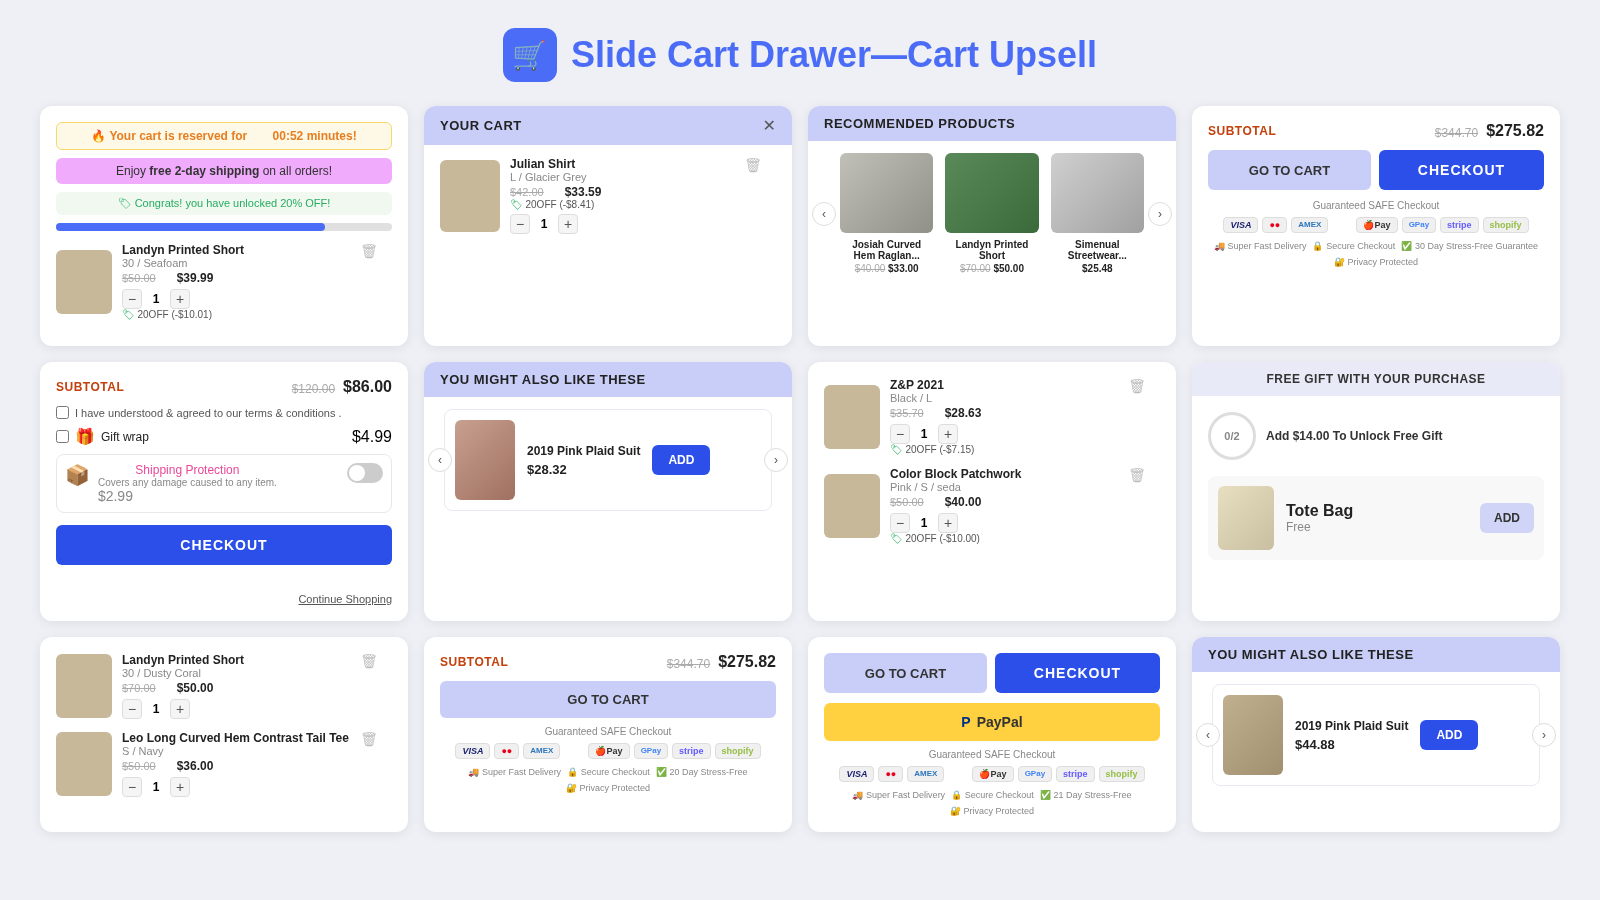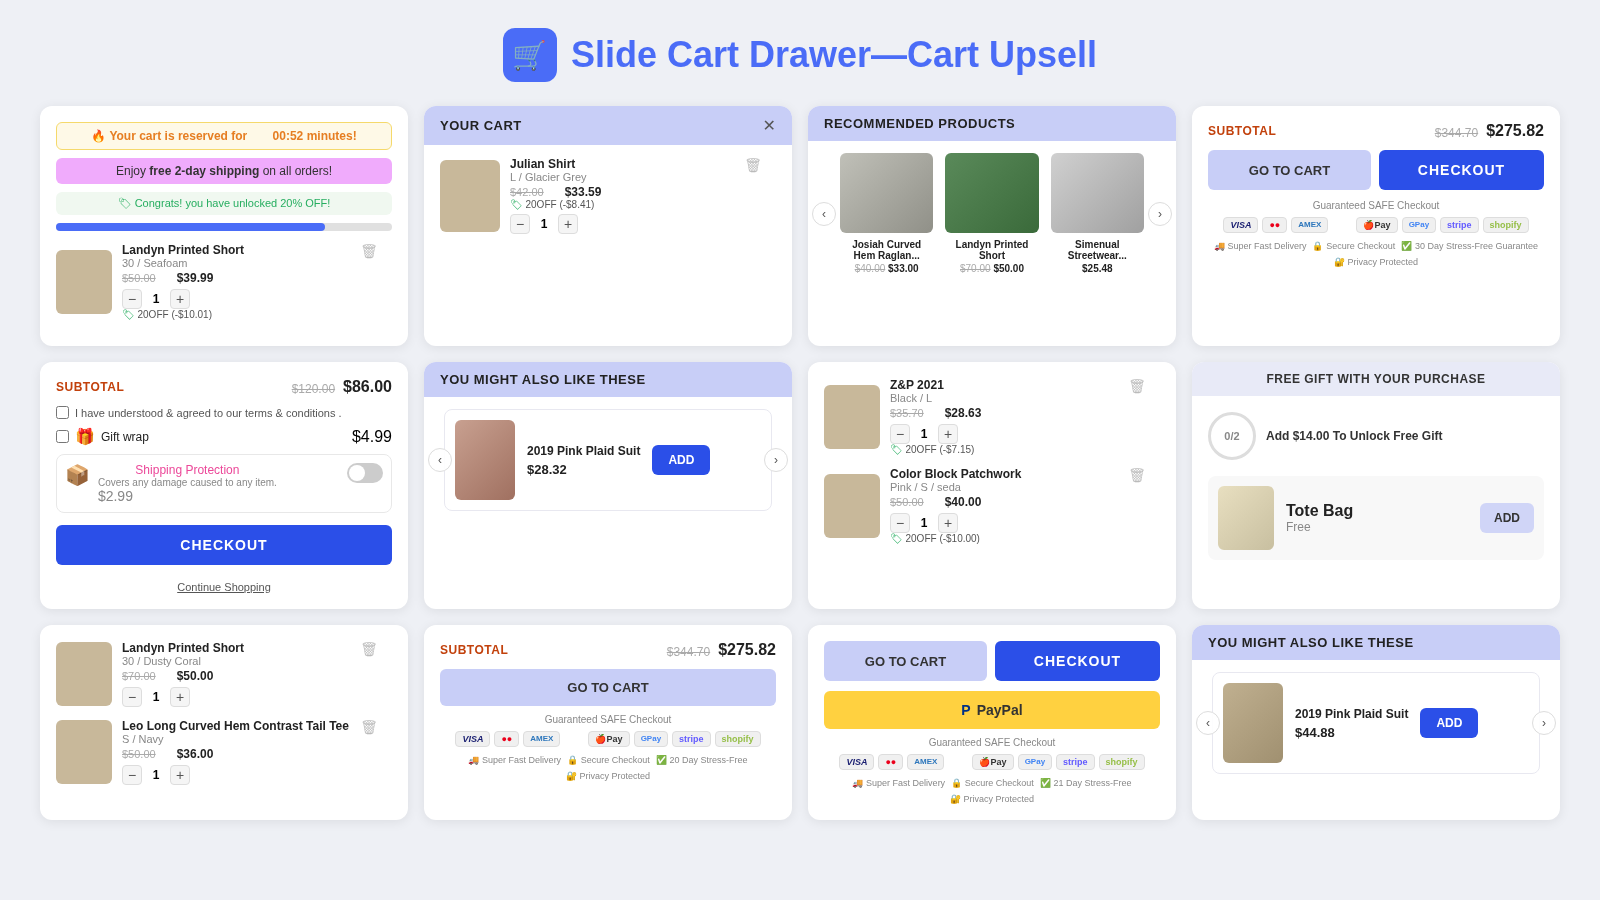--- a/index.html
+++ b/index.html
@@ -351,26 +351,26 @@
     }
     .toggle-off::after {
       content: '';
       position: absolute;
       width: 16px; height: 16px;
       background: #fff;
       border-radius: 50%;
       top: 2px; left: 2px;
     }
     .continue-link {
-      text-align: center;
+      text-align: right;
       font-size: 11px;
       color: #555;
       text-decoration: underline;
       cursor: pointer;
-      margin-top: 8px;
+      margin-top: 20px;
     }
 
     
     .two-items .cart-item { margin-bottom: 6px; }
 
     
     .free-gift-header {
       background: #e8eaf7;
       margin: -16px -16px 16px;
       padding: 10px 16px;

